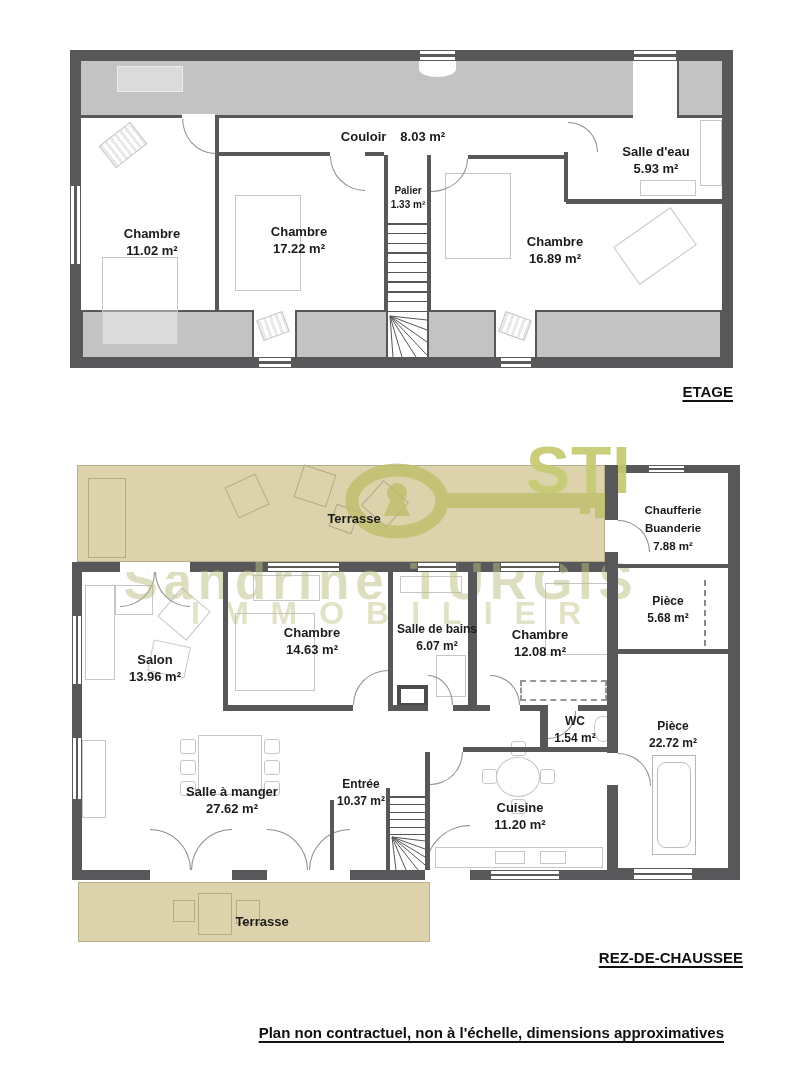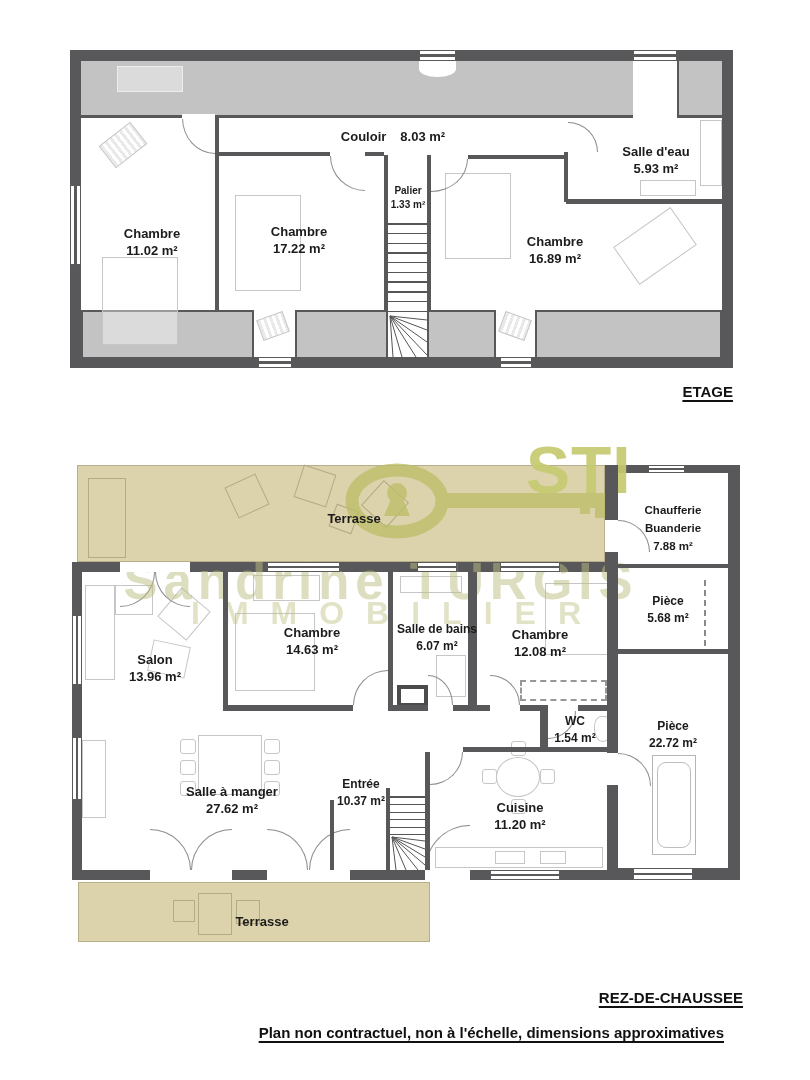--- a/index.html
+++ b/index.html
@@ -309,20 +309,20 @@
         <span>10.37 m²</span>
     </div>
     <div class="rlabel" style="left:390px;top:336px;width:120px;">
       <span>Cuisine</span>
         <span>11.20 m²</span>
     </div>
     <div class="rlabel" style="left:132px;top:450px;width:120px;">
       <span>Terrasse</span>
     </div>
   </section>
-  <div class="plan-title" style="left:70px;top:989px;width:673px;">
+  <div class="plan-title" style="left:70px;top:949px;width:673px;">
     <span>REZ-DE-CHAUSSEE</span>
   </div>
 
   <div class="plan-title" style="left:0;top:1024px;width:724px;font-size:15px;">
     <span>Plan non contractuel, non à l'échelle, dimensions approximatives</span>
   </div>
 </div>
 
 </body></html>

